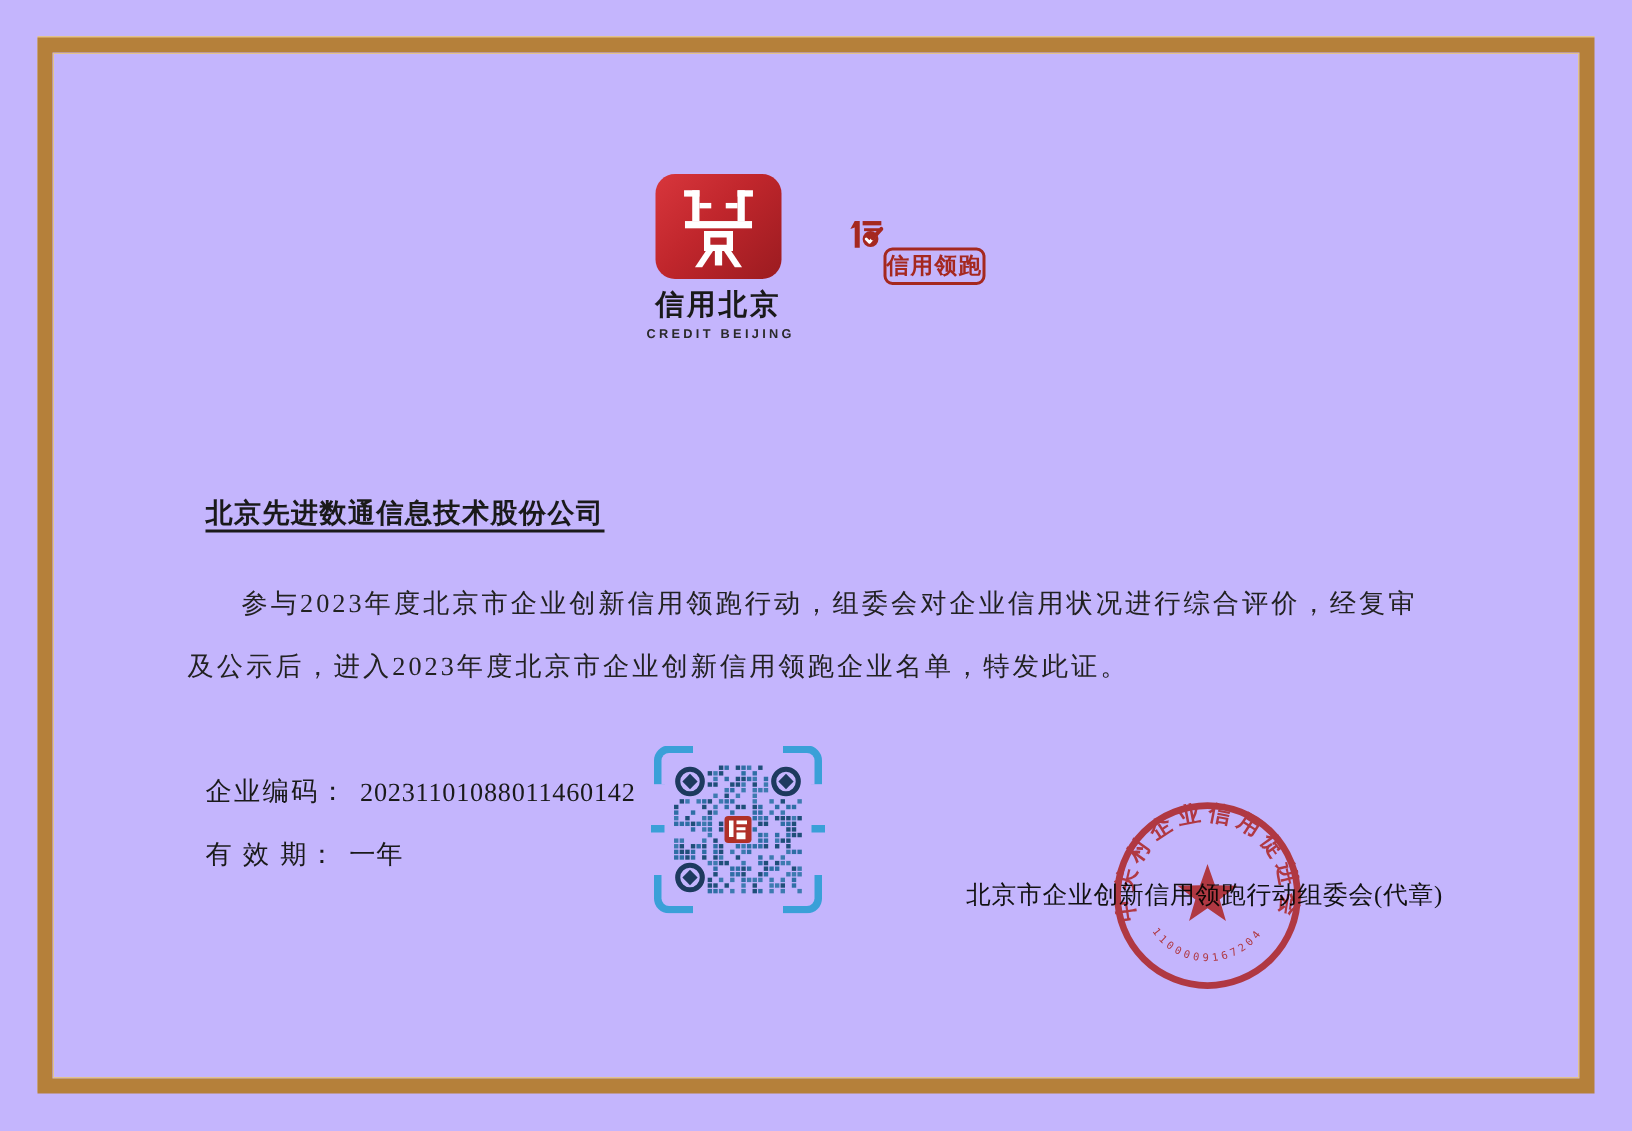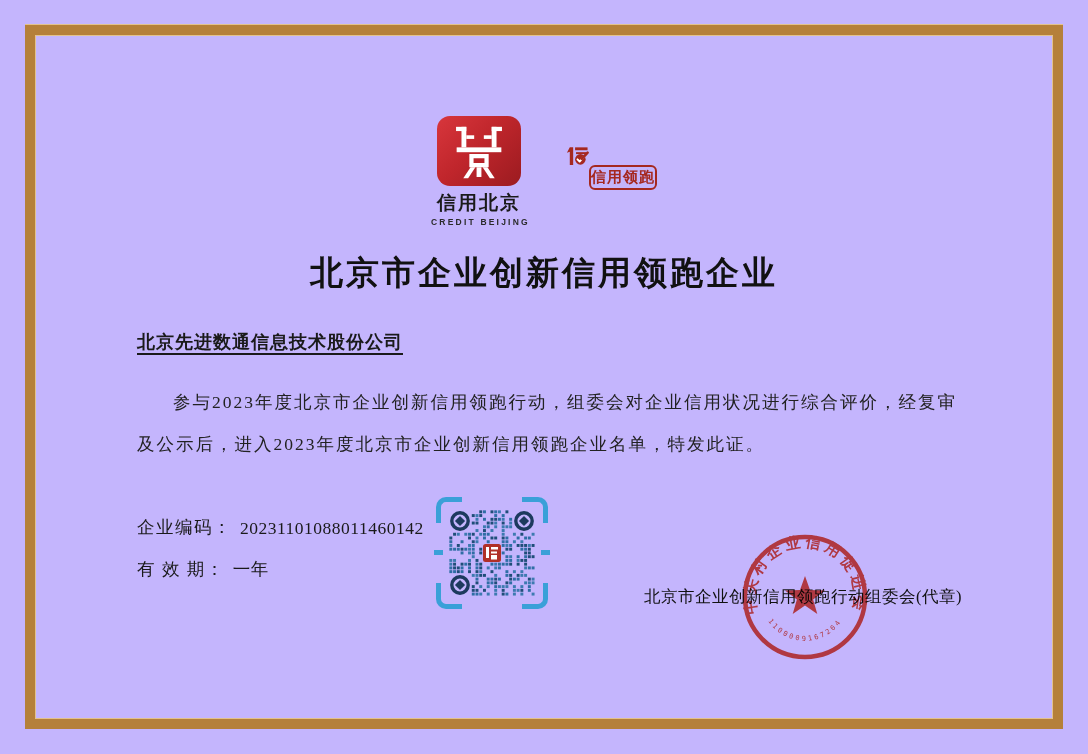--- a/index.html
+++ b/index.html
@@ -19,21 +19,21 @@
   .cl-label { margin-top:3px; width:86px; height:25px; border:2.5px solid #a5281f; border-radius:6px;
               display:flex; align-items:center; justify-content:center;
               font-family:"Liberation Sans", sans-serif; font-weight:900; font-size:15px; letter-spacing:1px; color:#a5281f; white-space:nowrap; }
   
   .title { position:absolute; top:251px; left:0; width:100%; text-align:center;
            font-family:"Liberation Sans", sans-serif; font-weight:900; font-size:33px; letter-spacing:3px; color:#111; }
   
   .company { position:absolute; top:330px; left:137px; font-size:18px; font-weight:700; color:#1a1a1a;
              text-decoration:underline; text-underline-offset:5px; text-decoration-thickness:1.5px; letter-spacing:1px; }
   
-  .body { position:absolute; top:381px; left:137px; width:830px; color:#222; }
+  .body { position:absolute; top:381px; left:125px; width:830px; color:#222; }
   .body .bline { font-size:17.5px; letter-spacing:2px; line-height:42px; white-space:nowrap; }
   .body .bline:first-child { text-indent:36px; }
   
   .fields { position:absolute; left:137px; top:497px; }
   .frow { height:42px; display:flex; align-items:flex-end; }
   .flabel { font-size:17.5px; letter-spacing:1.5px; color:#1a1a1a; }
   .fvalue { font-size:17.5px; color:#1a1a1a; margin-left:8px; letter-spacing:0.5px; }
   
   .qr { position:absolute; left:436px; top:497px; width:112px; height:112px; }
   .qr .corner { position:absolute; width:26px; height:26px; border:5px solid #3aa0d8; }
@@ -85,21 +85,20 @@
           <rect x="46" y="24" width="42" height="8"></rect>
           <circle cx="64" cy="54" r="22"></circle>
         </g>
         <polyline points="52,54 61,63 78,44" fill="none" stroke="#ffffff" stroke-width="8" stroke-linecap="round" stroke-linejoin="round"></polyline>
         <polyline points="70,52 94,26" fill="none" stroke="#a5281f" stroke-width="11" stroke-linecap="round"></polyline>
       </svg>
       <div class="cl-label">信用领跑</div>
     </div>
   </div>
 
-  <div class="title">北京市企业创新信用领跑企业</div>
 
   <div class="company">北京先进数通信息技术股份公司</div>
 
   <div class="body">
     <div class="bline">参与2023年度北京市企业创新信用领跑行动，组委会对企业信用状况进行综合评价，经复审</div>
     <div class="bline">及公示后，进入2023年度北京市企业创新信用领跑企业名单，特发此证。</div>
   </div>
 
   <div class="fields">
     <div class="frow">

